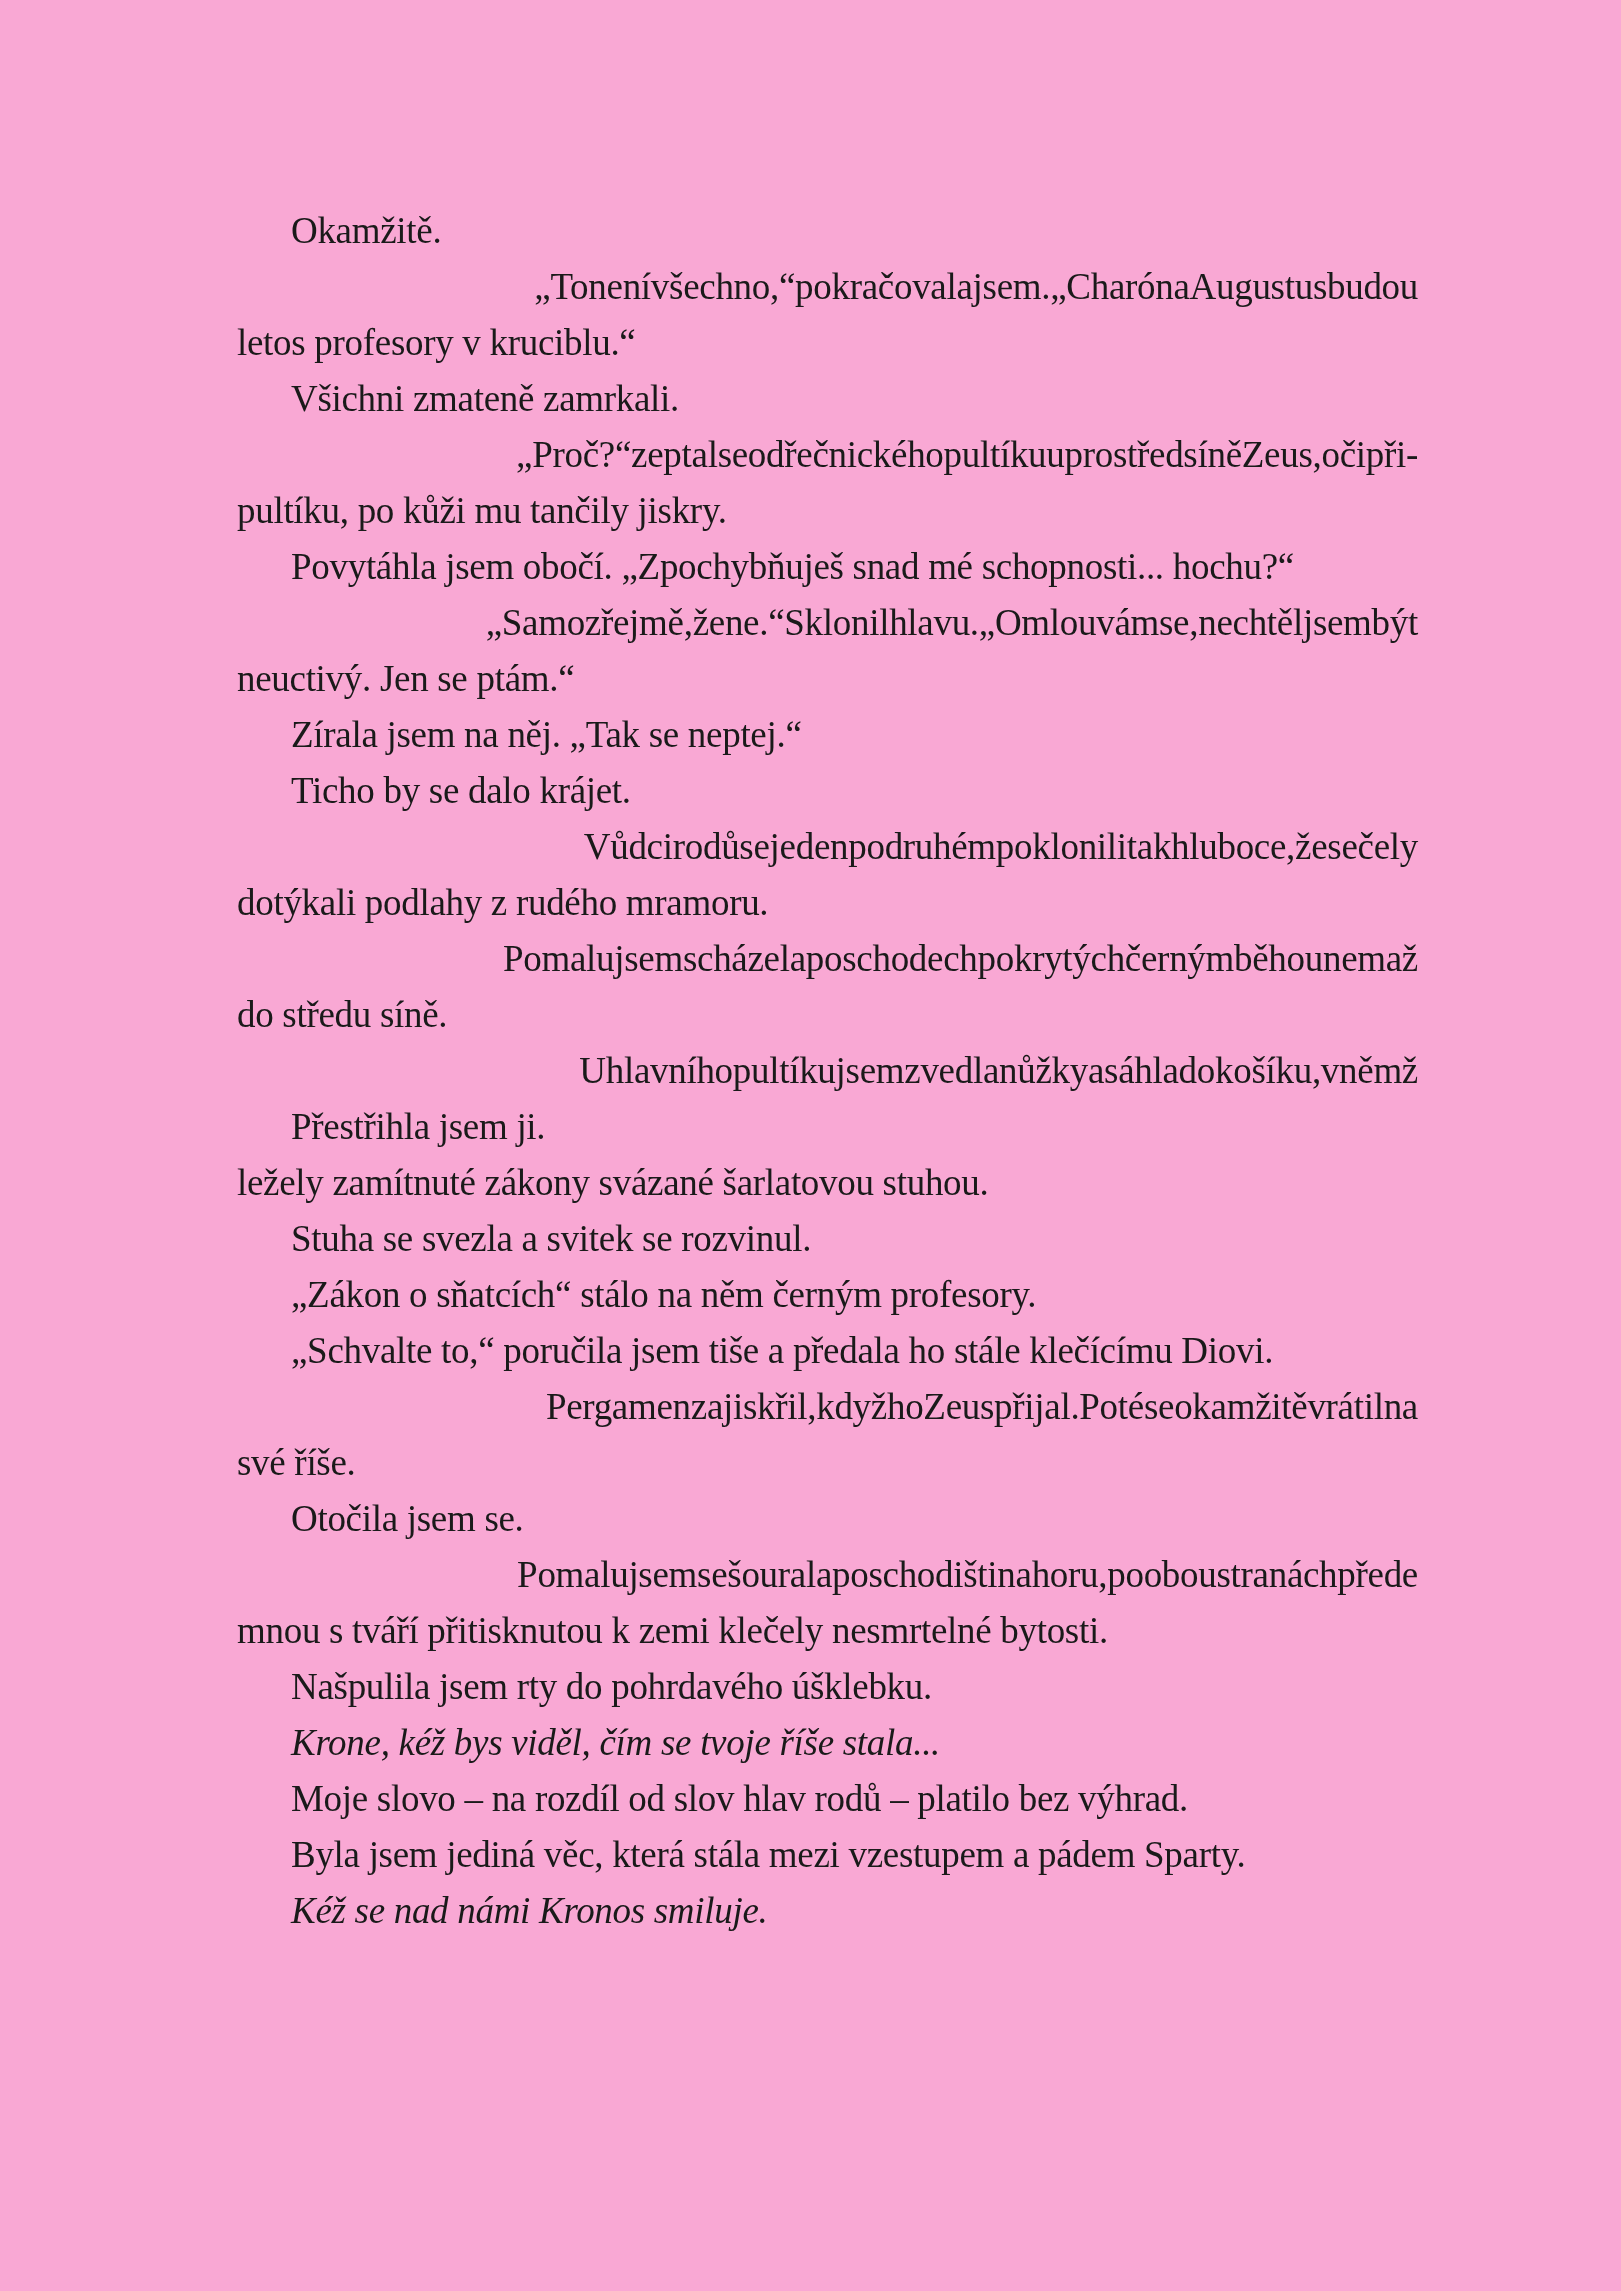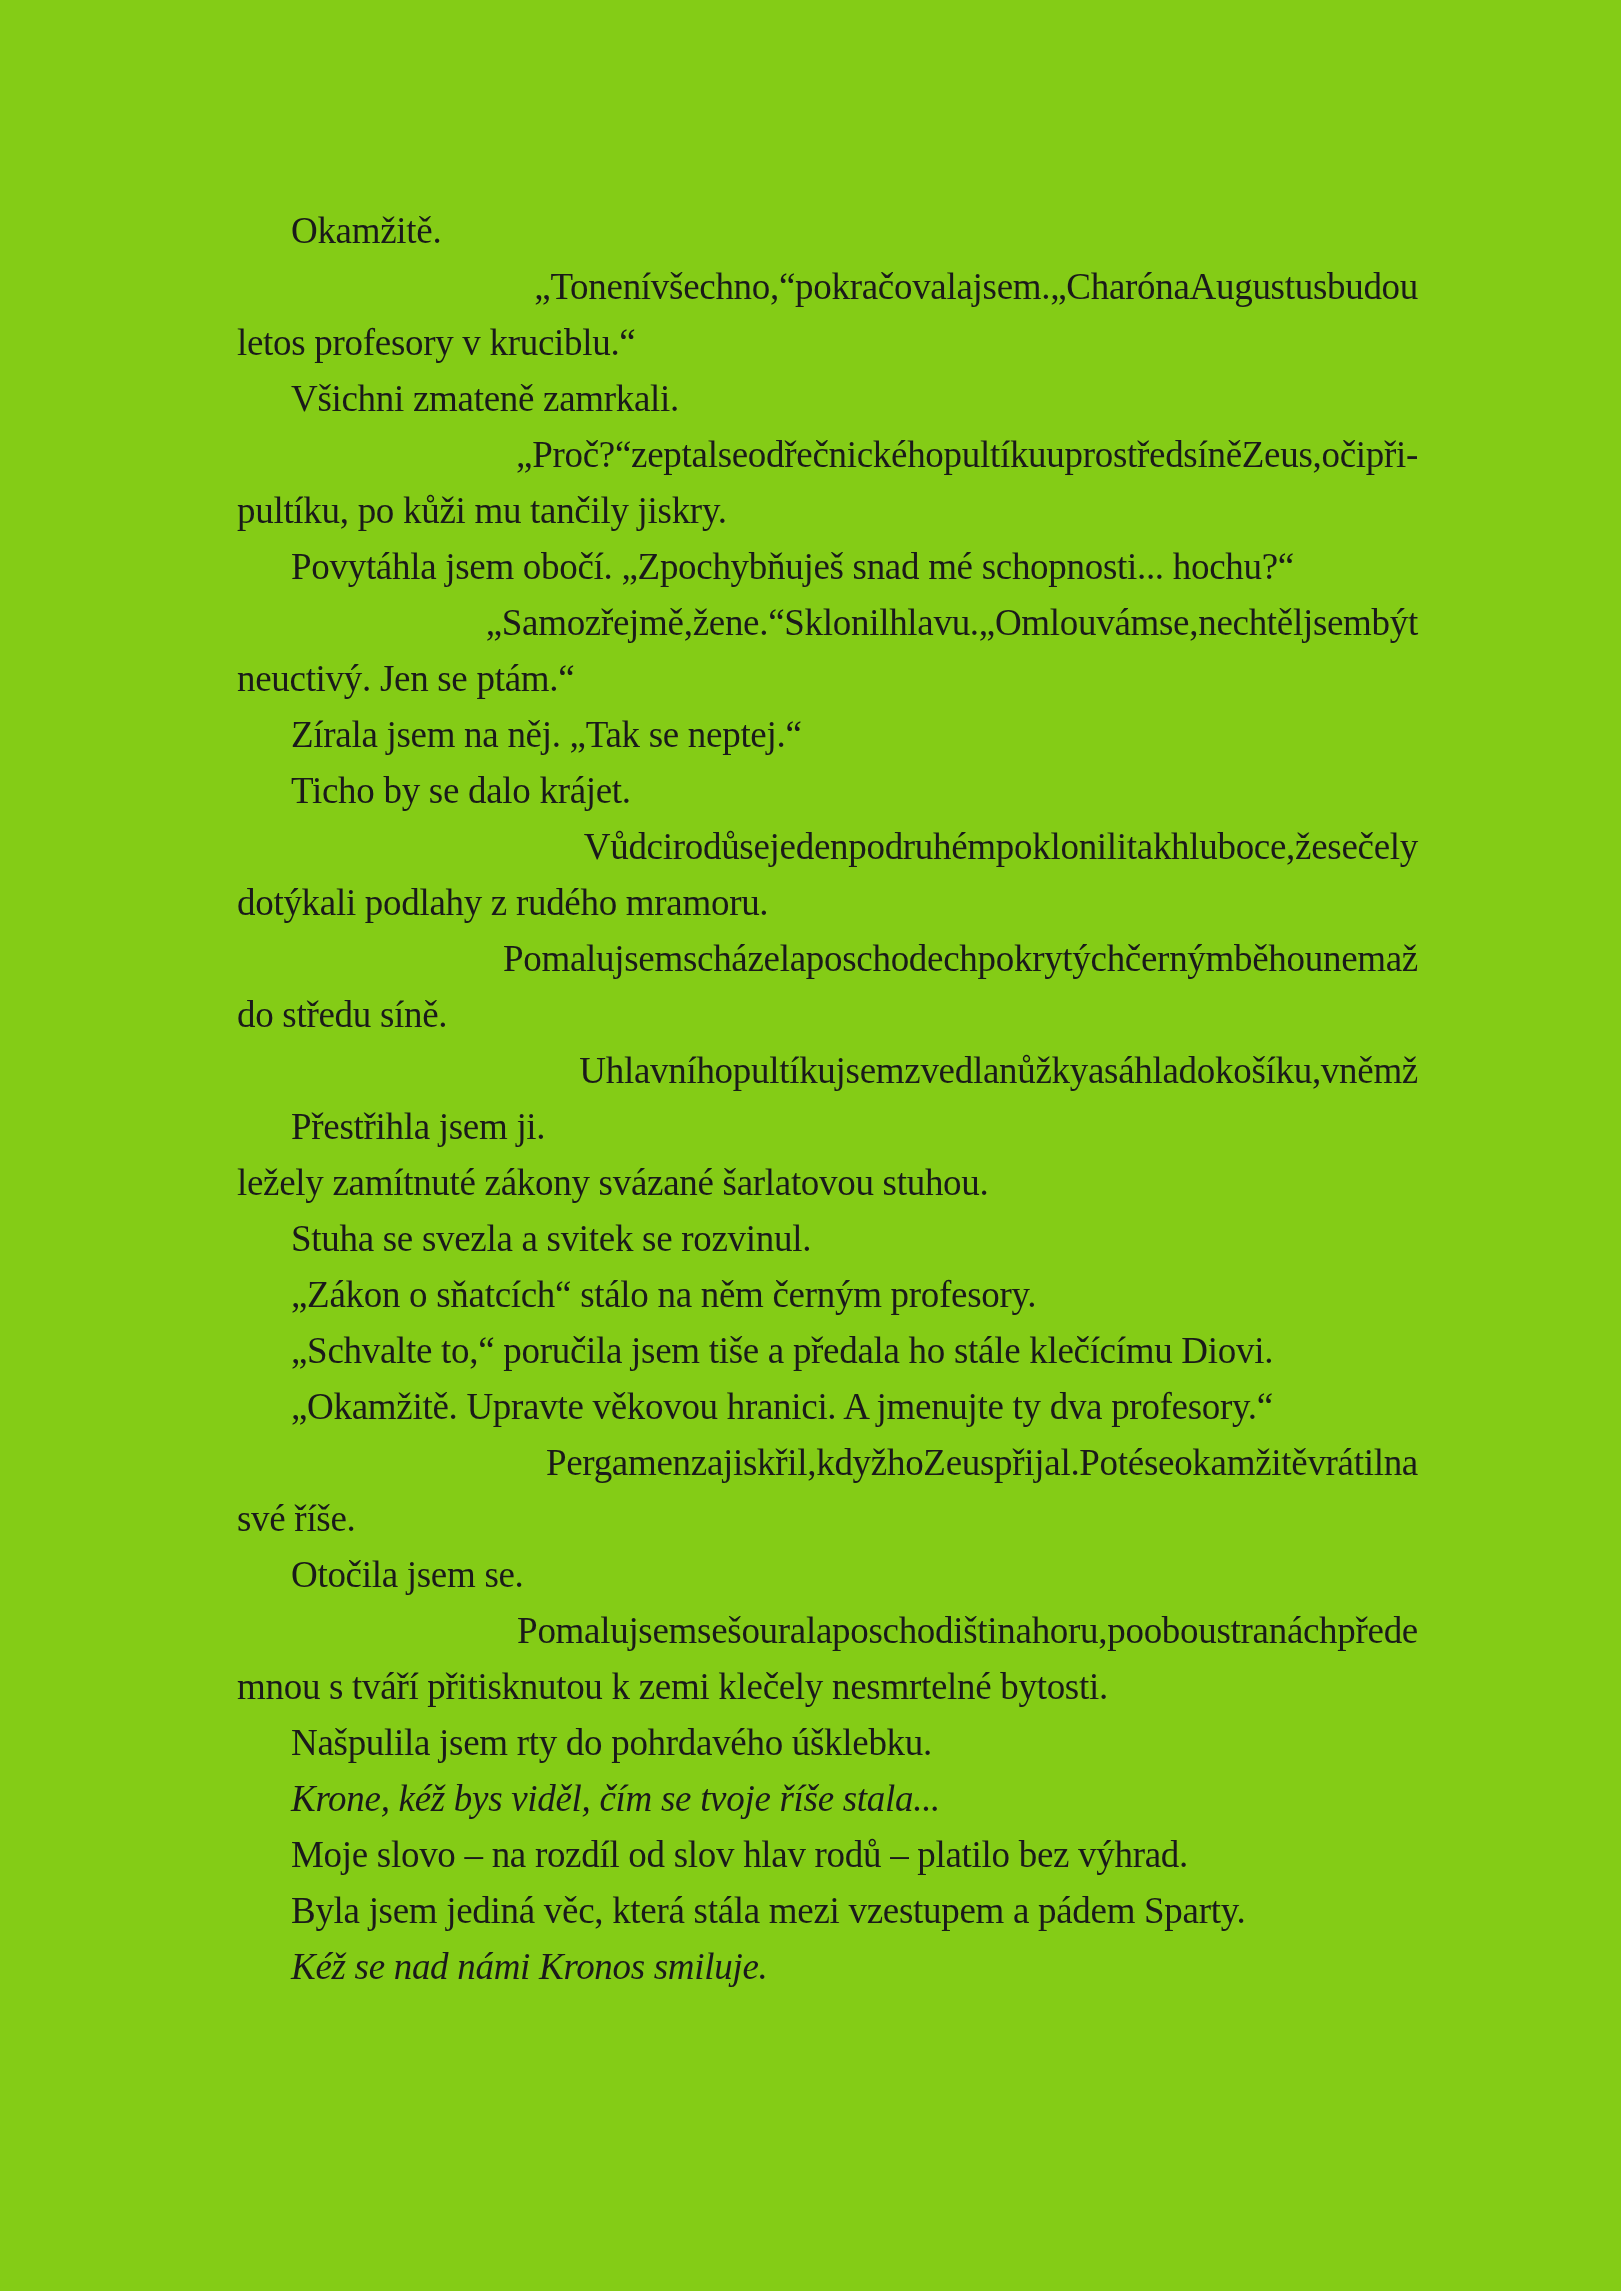--- a/index.html
+++ b/index.html
@@ -11,21 +11,21 @@
     width: 1621px;
     height: 2291px;
     position: relative;
     overflow: hidden;
   }
   .page {
     position: absolute;
     left: 0; top: 0;
     width: 1621px;
     height: 2291px;
-    background: #84cc16;
+    background: #f9a8d4;
   }
   .text-block {
     position: absolute;
     left: 237px;
     top: 203px;
     width: 1181px;
     font-family: "Liberation Serif", "DejaVu Serif", serif;
     font-size: 37px;
     letter-spacing: -0.3px;
     color: #1a1a1a;
@@ -135,21 +135,20 @@
         <span>do</span>
         <span>košíku,</span>
         <span>v</span>
         <span>němž</span>
       </div>
       <div class="line first">Přestřihla jsem ji.</div>
       <div class="line">ležely zamítnuté zákony svázané šarlatovou stuhou.</div>
       <div class="line first">Stuha se svezla a svitek se rozvinul.</div>
       <div class="line first">„Zákon o sňatcích“ stálo na něm černým profesory.</div>
       <div class="line first">„Schvalte to,“ poručila jsem tiše a předala ho stále klečícímu Diovi.</div>
-      <div class="line first">„Okamžitě. Upravte věkovou hranici. A jmenujte ty dva profesory.“</div>
       <div class="line first fill">
         <span>Pergamen</span>
         <span>zajiskřil,</span>
         <span>když</span>
         <span>ho</span>
         <span>Zeus</span>
         <span>přijal.</span>
         <span>Poté</span>
         <span>se</span>
         <span>okamžitě</span>

